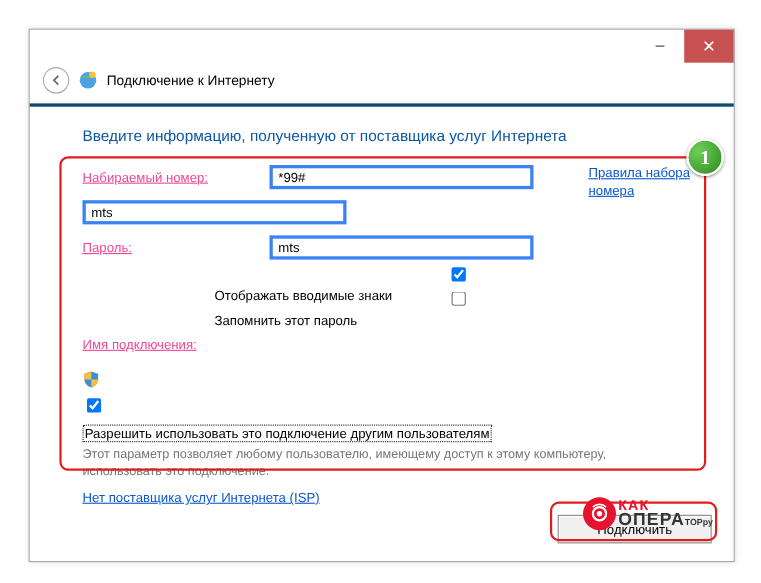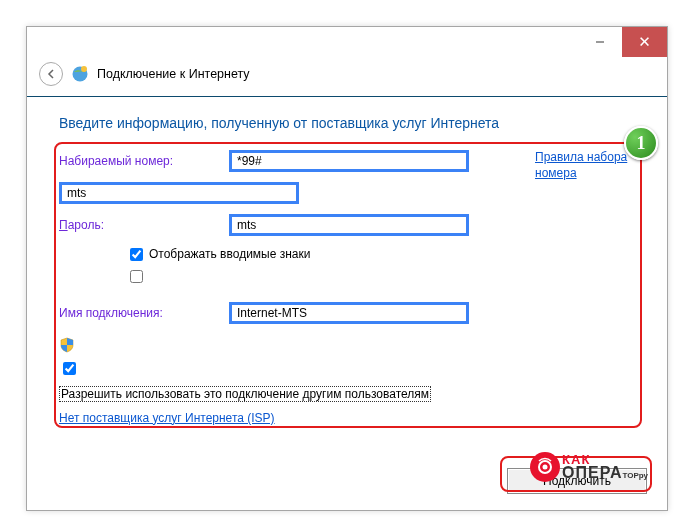--- a/index.html
+++ b/index.html
@@ -37,53 +37,53 @@
     color: #555;
   }
   .tb-close { background:#c75050; color:#fff; font-weight:300; font-size:15px; }
   .tb-btn svg { width:10px; height:10px; }
   .header {
     height: 40px;
     display:flex;
     align-items:center;
     gap:8px;
     padding: 0 12px 6px 12px;
-    border-bottom: 1px solid #0c4a6e;
+    border-bottom: 3px solid #0c4a6e;
   }
   .back-btn {
     width:24px; height:24px;
     border:1px solid #aaa;
     border-radius:50%;
     display:flex; align-items:center; justify-content:center;
     font-size:14px; color:#555;
   }
   .globe-icon { width:18px; height:18px; }
   .header-title { font-size:12.5px; }
   .content {
-    padding: 18px 28px 10px 32px;
+    padding: 18px 28px 10px 48px;
     position: relative;
   }
   .heading { color:#0b57a4; font-size:14px; margin-bottom:16px; }
   .row { display:flex; align-items:center; height:28px; margin-bottom:4px; }
-  .lbl { width:170px; color:#6d28d9; }
+  .lbl { width:170px; color:#ec4899;text-decoration:underline; }
   .lbl .ul { text-decoration: underline; }
   input[type=text] {
     width: 240px; height:22px;
     border:3px solid #3b82f6;
     padding: 2px 5px;
     font-family: inherit; font-size:12px;
   }
   .link { color:#0b57d0; text-decoration:underline; cursor:pointer; }
   .right-link {
     position:absolute;
     right: 22px; top: 52px;
     width:110px;
     line-height:1.35;
   }
-  .chk-row { display:flex; align-items:center; margin-left:71px; height:22px; gap:6px; }
+  .chk-row { display:flex; margin-left:120px; height:22px; gap:6px;flex-direction:column; }
   .chk-row input { margin:0; }
   .shield-row { display:flex; align-items:flex-start; gap:8px; margin-top:10px;flex-direction:column; }
   .shield { width:16px; height:16px; flex-shrink:0; }
   .shield-chk { margin-top:1px; }
   .shield-text { line-height:1.4; }
   .shield-title { border:1px dotted #333; padding:0 1px; display:inline; }
   .shield-desc { color:#777; font-size:11.5px; margin-top:2px; width:480px; }
   .isp-link { margin-top:8px; display:inline-block; }
   .footer {
     position:absolute;
@@ -186,36 +186,37 @@
       <div class="lbl"><span class="ul">П</span>ароль:</div>
       <input type="text" value="mts" style="">
     </div>
 
     <div class="chk-row">
       <input type="checkbox" checked="" style="">
       <span>Отображать вводимые знаки</span>
     </div>
     <div class="chk-row">
       <input type="checkbox" style="">
+      <span>Запомнить этот пароль</span>
     </div>
 
     <div class="row" style="margin-top:12px;">
       <div class="lbl">Имя подключения:</div>
-      <input type="text" value="Internet-MTS" style="">
     </div>
 
     <div class="shield-row">
       <svg class="shield" viewBox="0 0 16 16">
         <path d="M8 1 L14 3 V8 C14 12 11 14 8 15 C5 14 2 12 2 8 V3 Z" fill="#f6c23a" stroke="#b58a12" stroke-width="0.5"></path>
         <path d="M8 1 L14 3 V8 H8 Z" fill="#3a8ee6"></path>
         <path d="M8 15 C5 14 2 12 2 8 H8 Z" fill="#3a8ee6"></path>
       </svg>
       <input type="checkbox" checked="" class="shield-chk" style="">
       <div class="shield-text">
         <span class="shield-title">Разрешить использовать это подключение другим пользователям</span>
+        <div class="shield-desc">Этот параметр позволяет любому пользователю, имеющему доступ к этому компьютеру, использовать это подключение.</div>
       </div>
     </div>
 
     <a class="link isp-link">Нет поставщика услуг Интернета (ISP)</a>
   </div>
 
   <div class="footer">
     <div class="connect-btn">
       <span>Подключить</span>
     </div>

